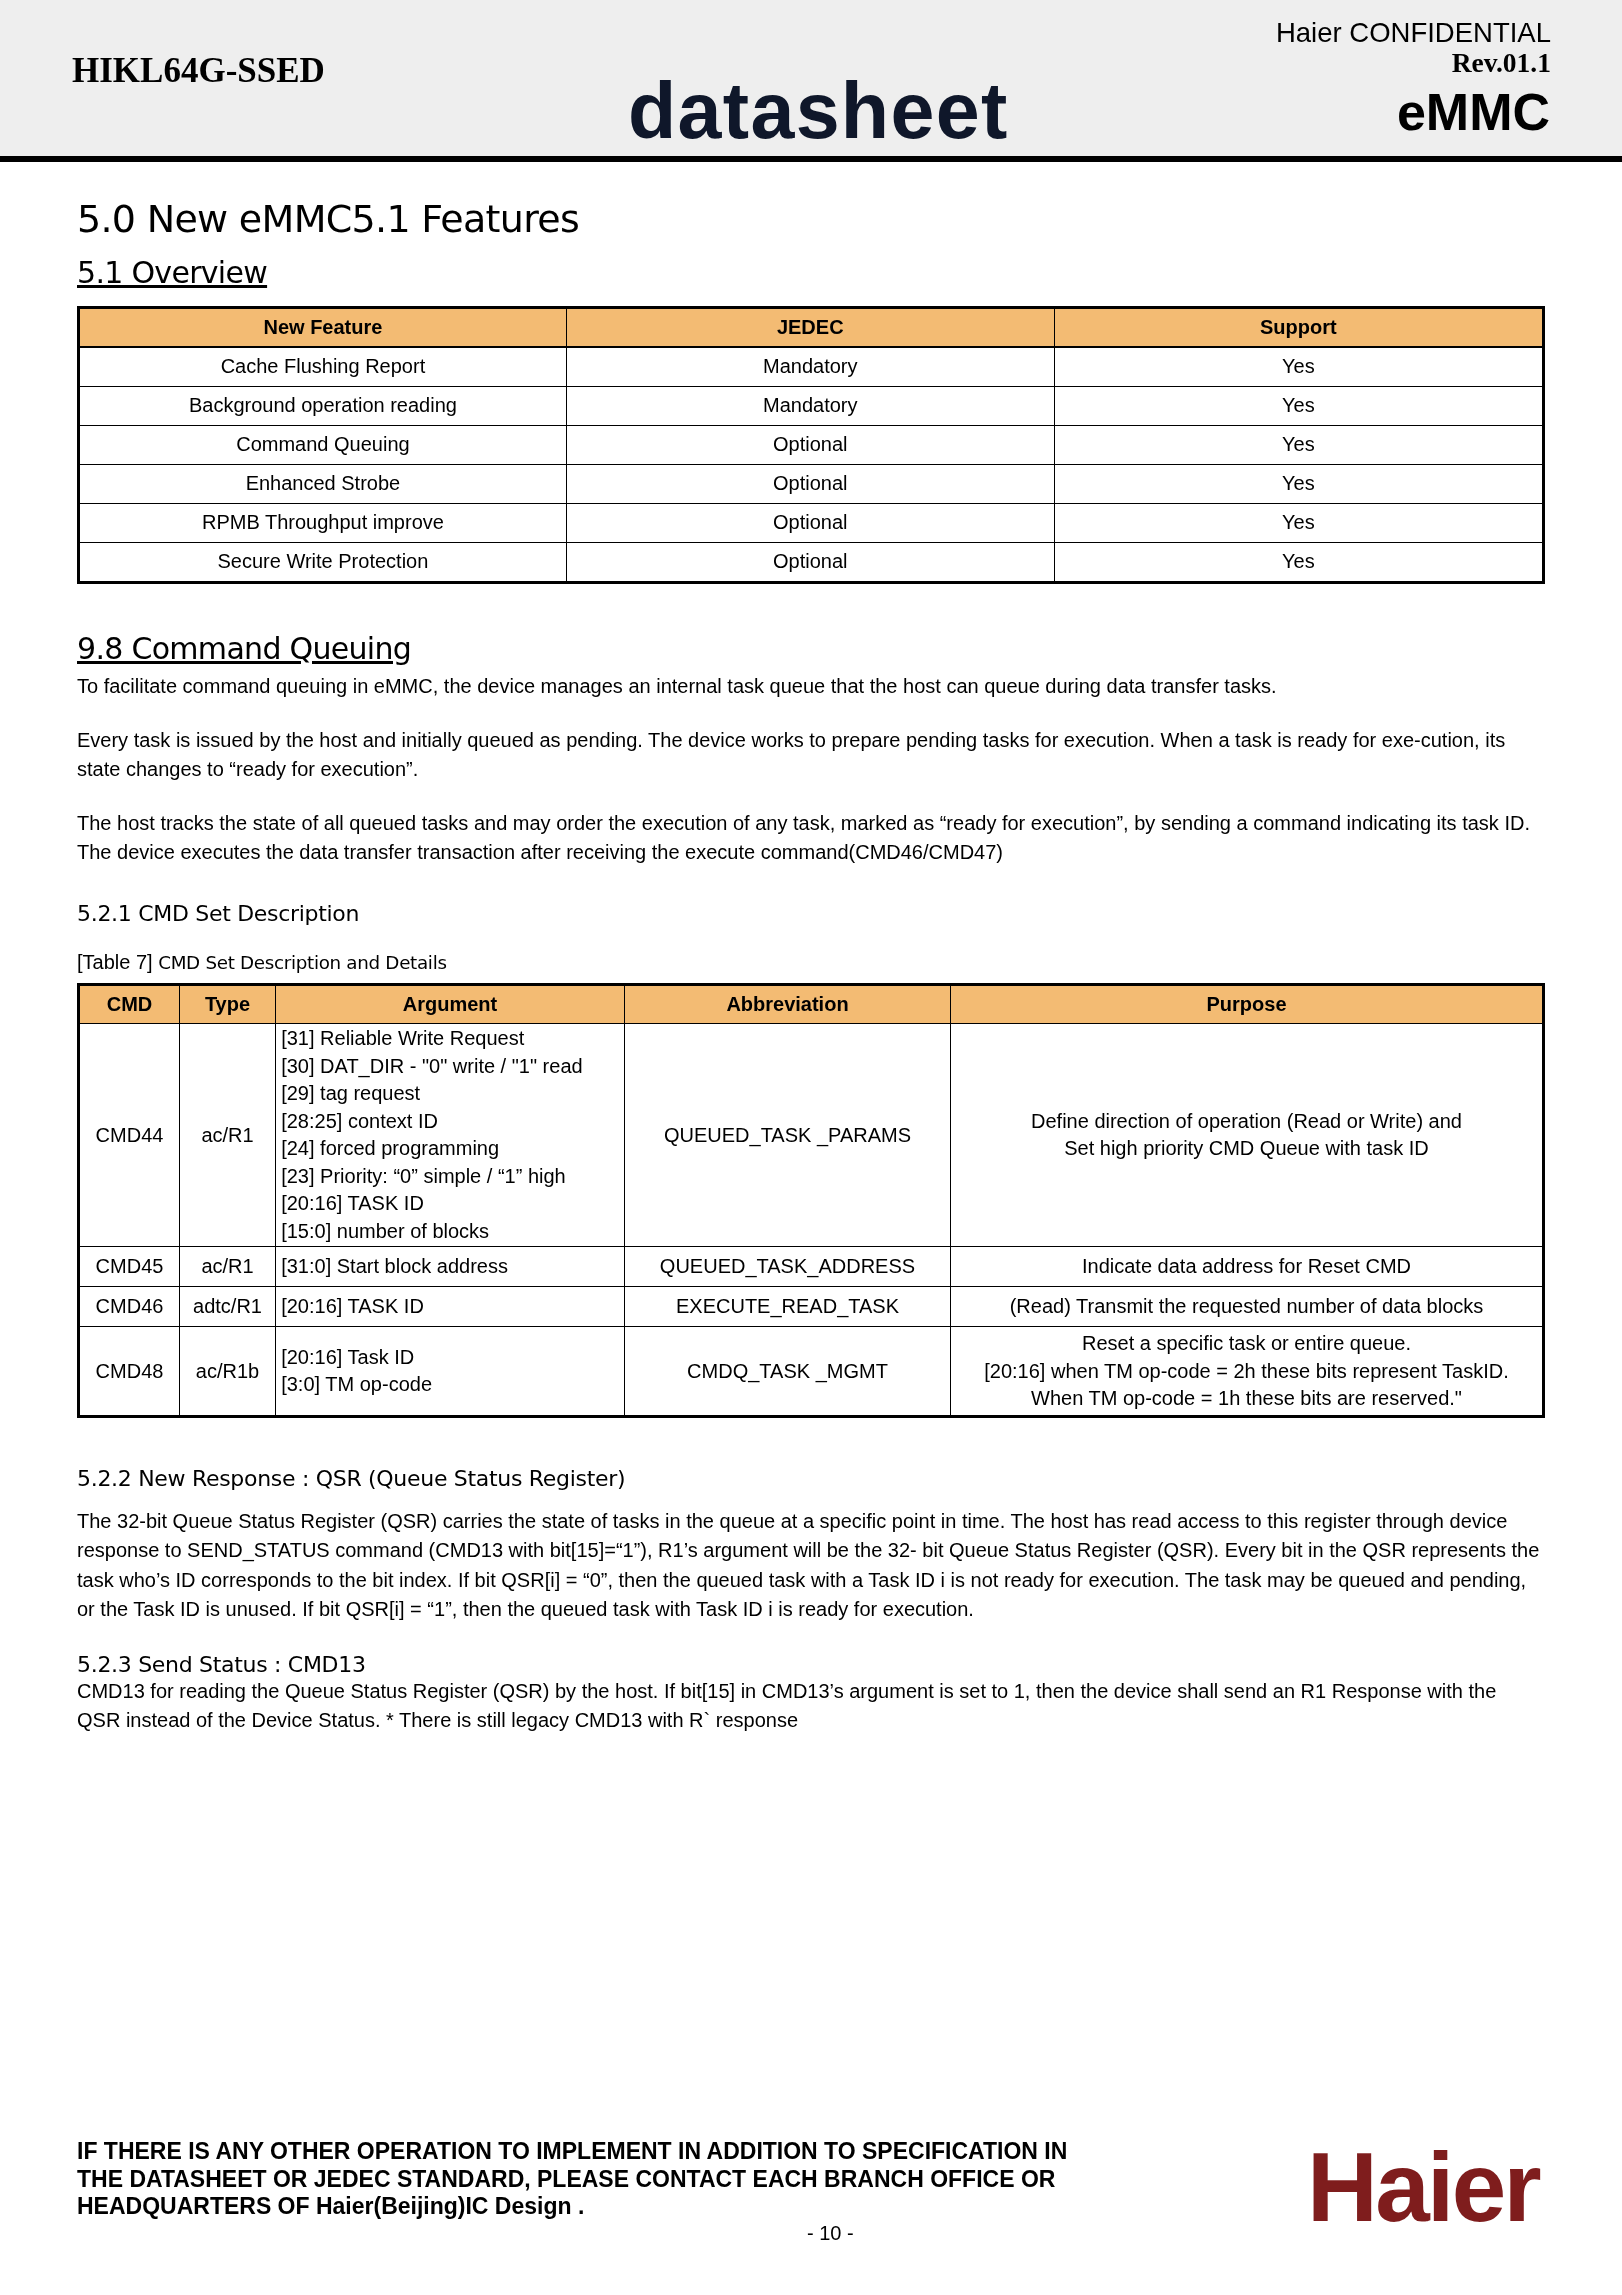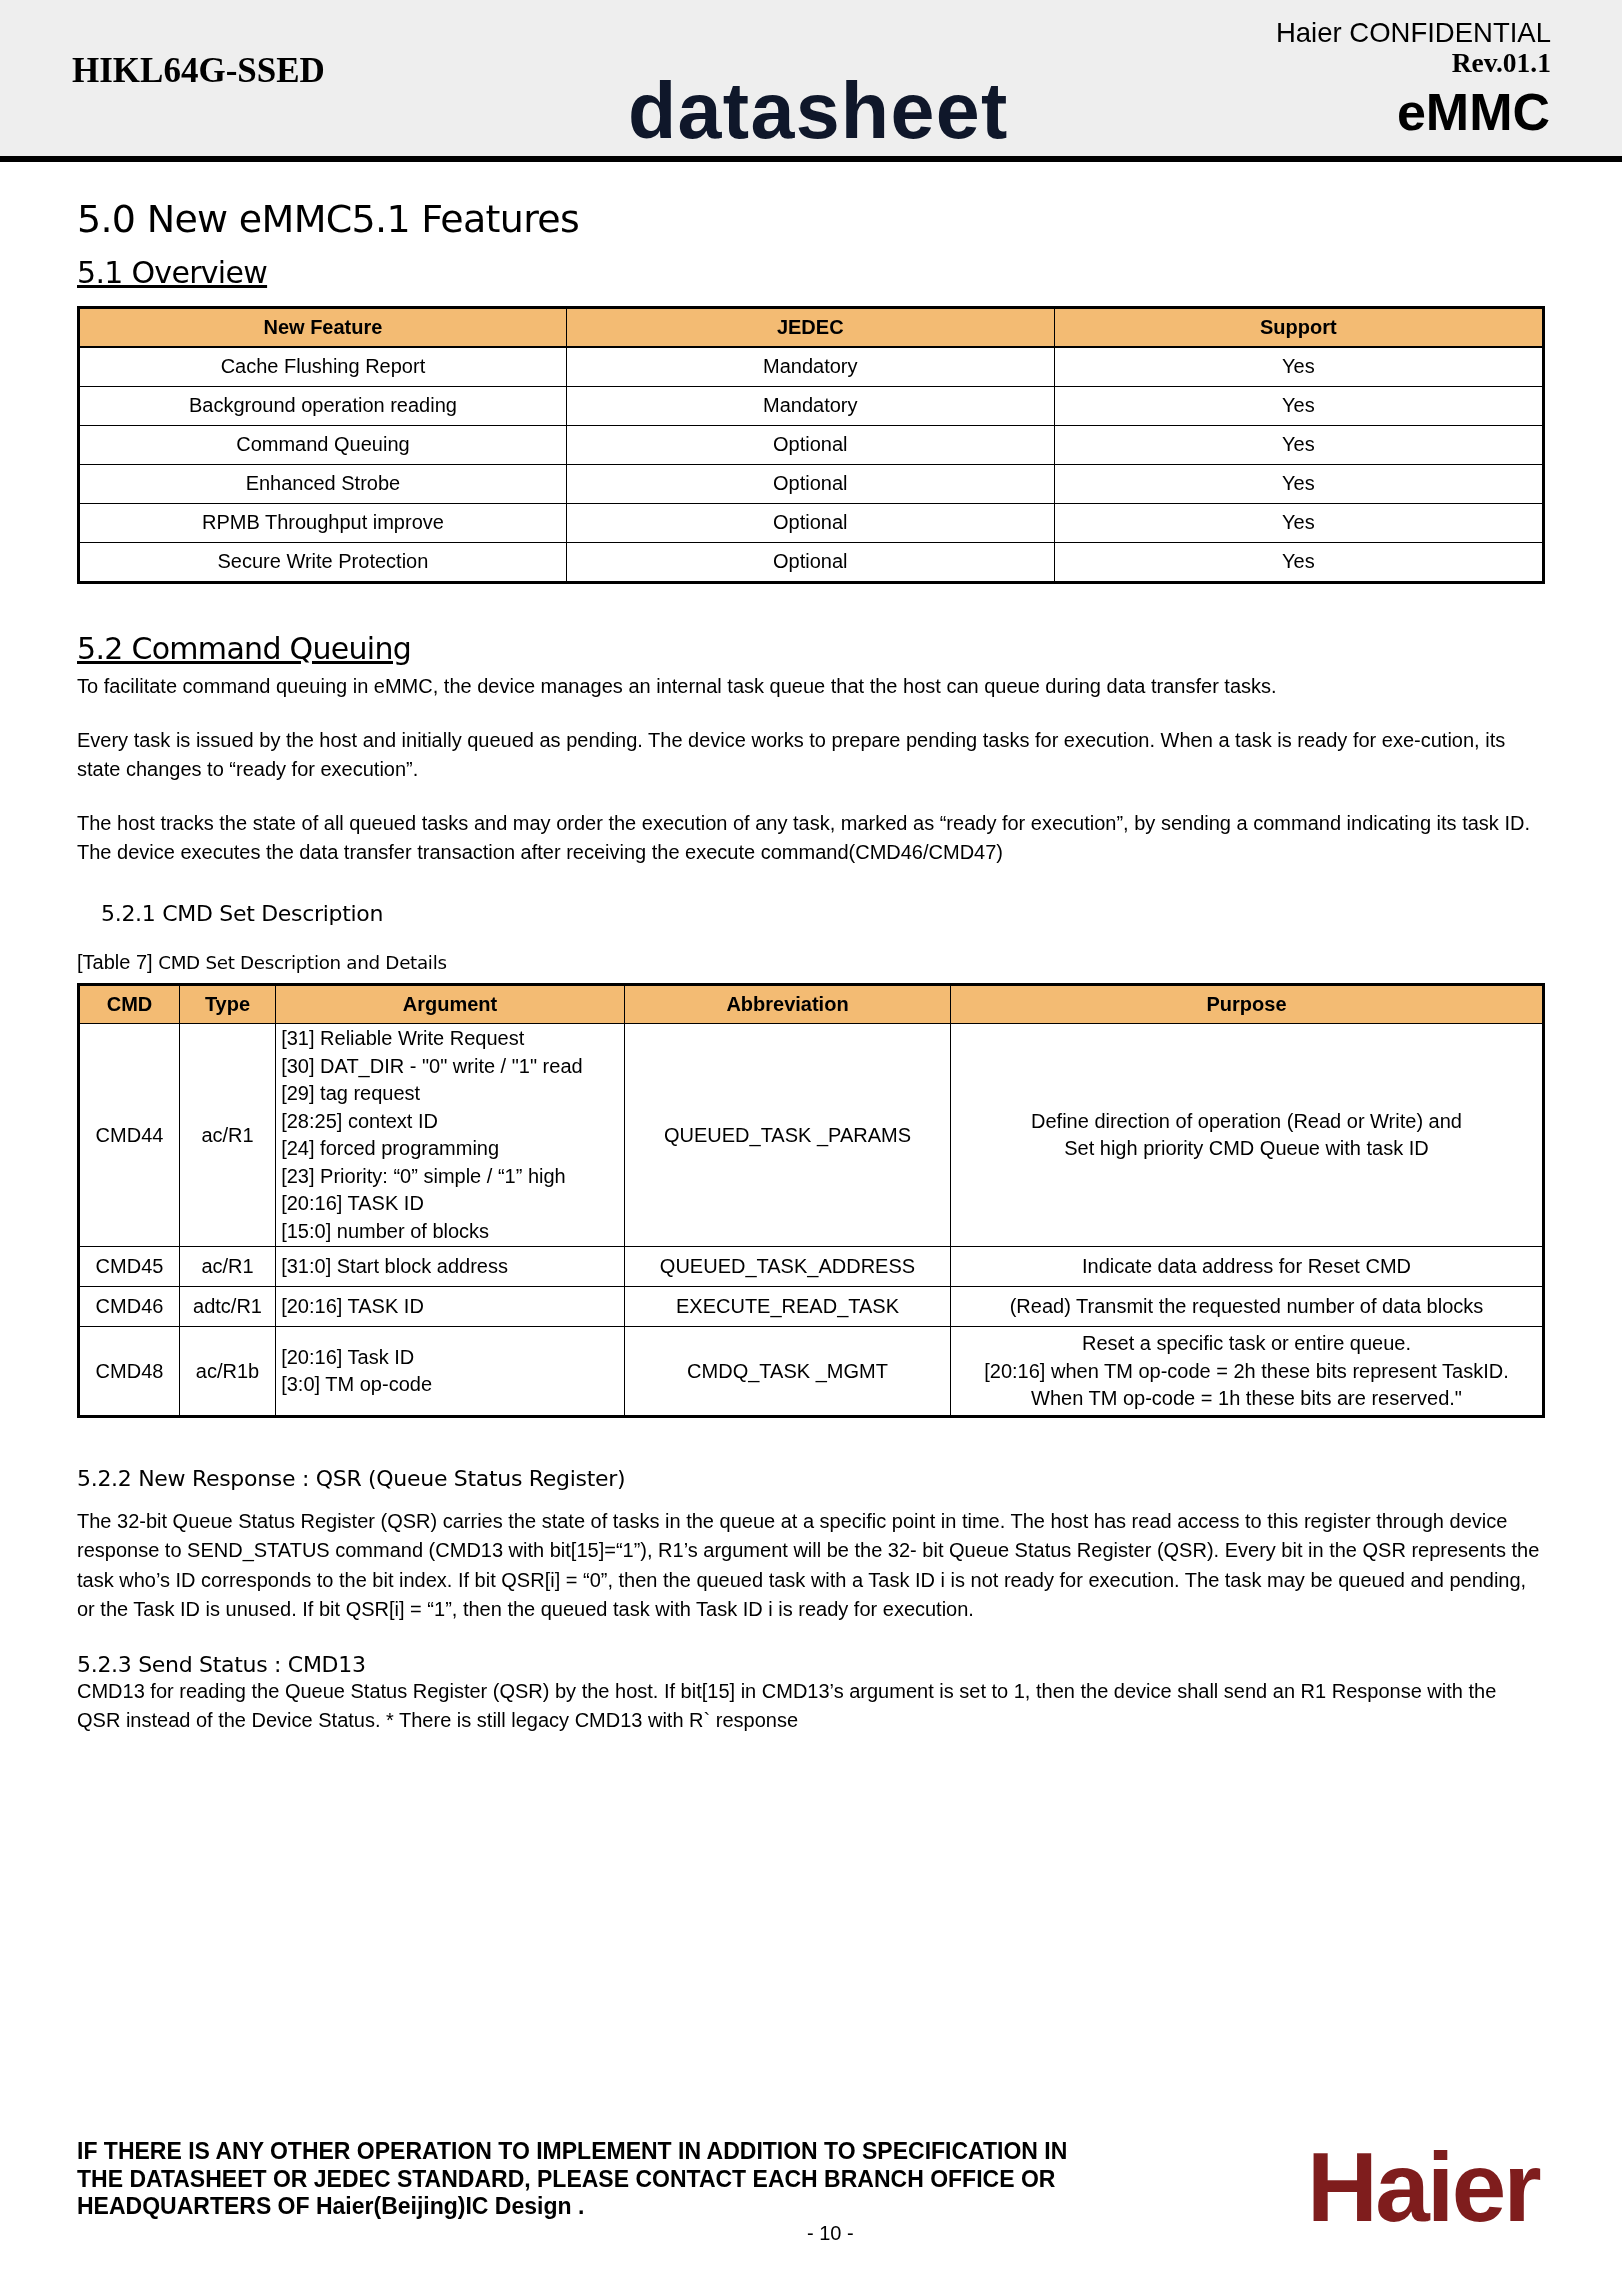--- a/index.html
+++ b/index.html
@@ -113,26 +113,26 @@
         <td>Yes</td>
       </tr>
       <tr>
         <td>Secure Write Protection</td>
         <td>Optional</td>
         <td>Yes</td>
       </tr>
     </tbody>
   </table>
 
-  <h2 style="margin-top:47px;margin-bottom:6.5px;">5.2 Command Queuing</h2>
+  <h2 style="margin-top:47px;margin-bottom:6.5px;">9.8 Command Queuing</h2>
   <p>To facilitate command queuing in eMMC, the device manages an internal task queue that the host can queue during data transfer tasks.</p>
   <p>Every task is issued by the host and initially queued as pending. The device works to prepare pending tasks for execution. When a task is ready for exe-cution, its state changes to “ready for execution”.</p>
   <p>The host tracks the state of all queued tasks and may order the execution of any task, marked as “ready for execution”, by sending a command indicating its task ID. The device executes the data transfer transaction after receiving the execute command(CMD46/CMD47)</p>
 
-  <h3 style="margin-top:34px;margin-bottom:25px;margin-left:24px;">5.2.1  CMD Set Description</h3>
+  <h3 style="margin-top:34px;margin-bottom:25px;">5.2.1  CMD Set Description</h3>
   <div class="caption">
     <span>[Table 7]</span>
     <span class="small">CMD Set Description and Details</span>
   </div>
 
   <table class="t2">
     <thead>
       <tr>
         <th style="width:97px">CMD</th>
         <th style="width:93px">Type</th>

